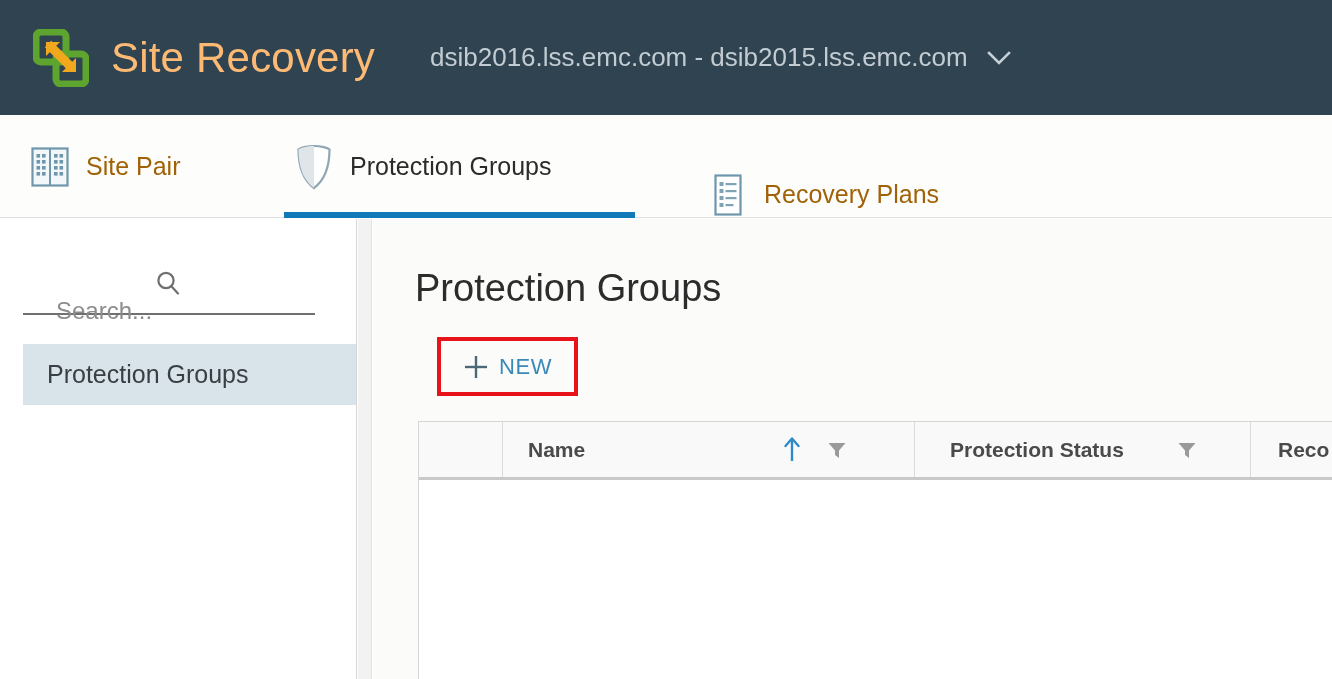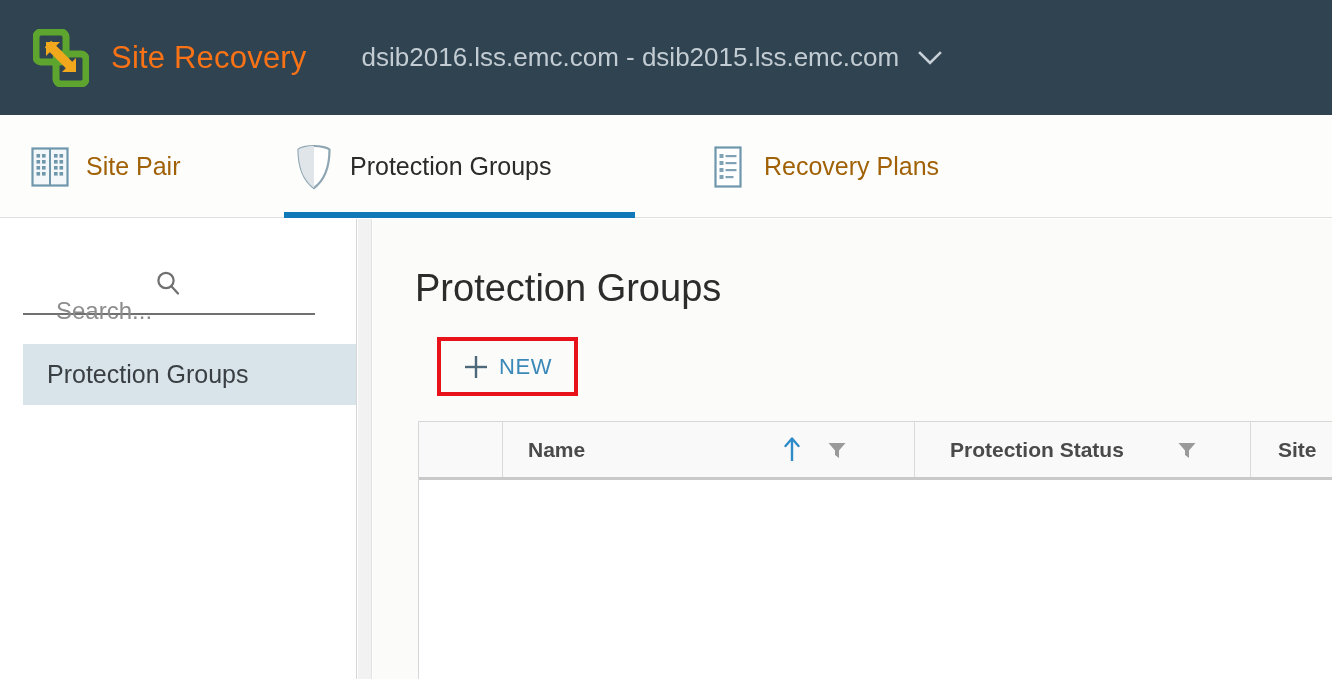--- a/index.html
+++ b/index.html
@@ -34,22 +34,22 @@
   .logo {
     margin-left: 33px;
     width: 56px;
     height: 58px;
     position: relative;
     flex: none;
   }
   .logo svg { display:block; }
   .app-title {
     margin-left: 22px;
-    color: #f97316;
-    font-size: 31px;
+    color: #fdba74;
+    font-size: 42px;
     font-weight: 400;
     letter-spacing: 0.2px;
     white-space: nowrap;
   }
   .site-pair-name {
     margin-left: 55px;
     color: #C3CCD2;
     font-size: 26px;
     font-weight: 400;
     white-space: nowrap;
@@ -96,21 +96,21 @@
   .tab-underline {
     position: absolute;
     left: 284px;
     top: 212px;
     width: 351px;
     height: 6px;
     background: #1279B8;
   }
   #tab-site-pair { left: 28px; }
   #tab-protection-groups { left: 292px; }
-  #tab-recovery-plans { left: 706px; }
+  #tab-recovery-plans { left: 706px; margin-top: 28px; }
 
   
   .sidebar {
     position: absolute;
     left: 0; top: 219px;
     width: 357px;
     height: 460px;
     background: #FFFFFF;
     border-right: 1px solid #D5D5D5;
     box-sizing: border-box;
@@ -438,21 +438,21 @@
         <div class="th" id="th-status">
           <span class="th-label">Protection Status</span>
           <span class="filter-icon">
             <svg width="22" height="22" viewBox="0 0 22 22">
               <path d="M2.5 4 L19.5 4 L13 11.5 L13 19 L9 16 L9 11.5 Z" fill="#9A9A9A"></path>
             </svg>
           </span>
         </div>
 
         <div class="th" id="th-recovery">
-          <span class="th-label">Site</span>
+          <span class="th-label">Reco</span>
         </div>
 
       </div>
       <div class="tbody"></div>
     </div>
   </div>
 
 </div>
 
 </body></html>

